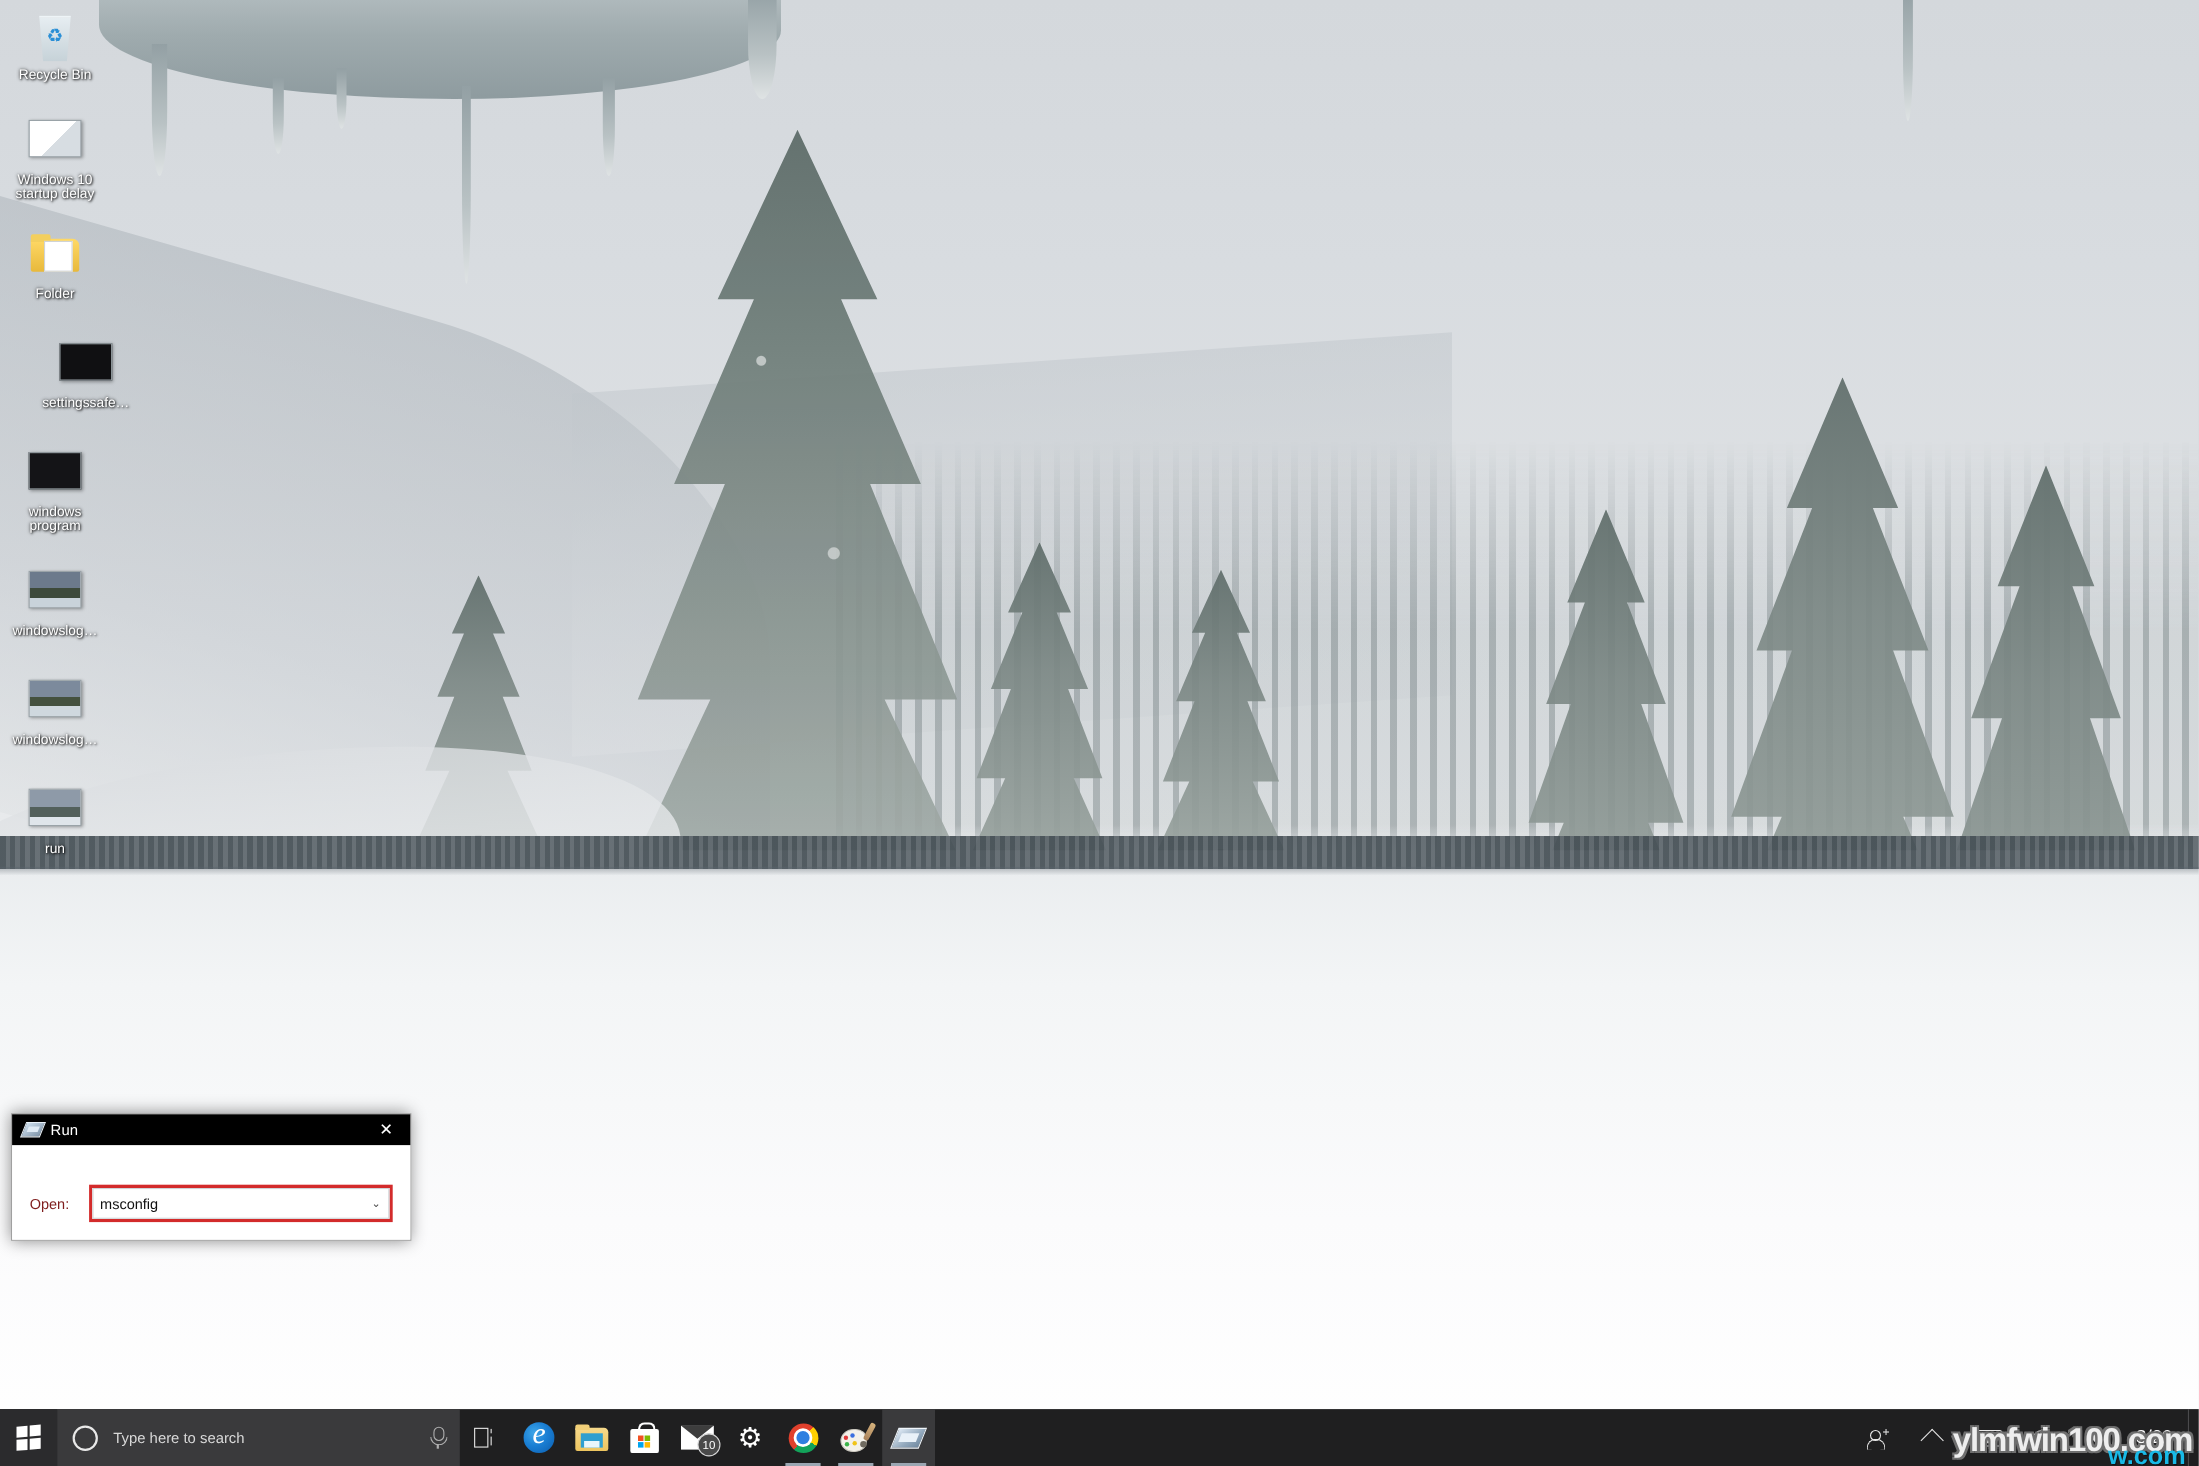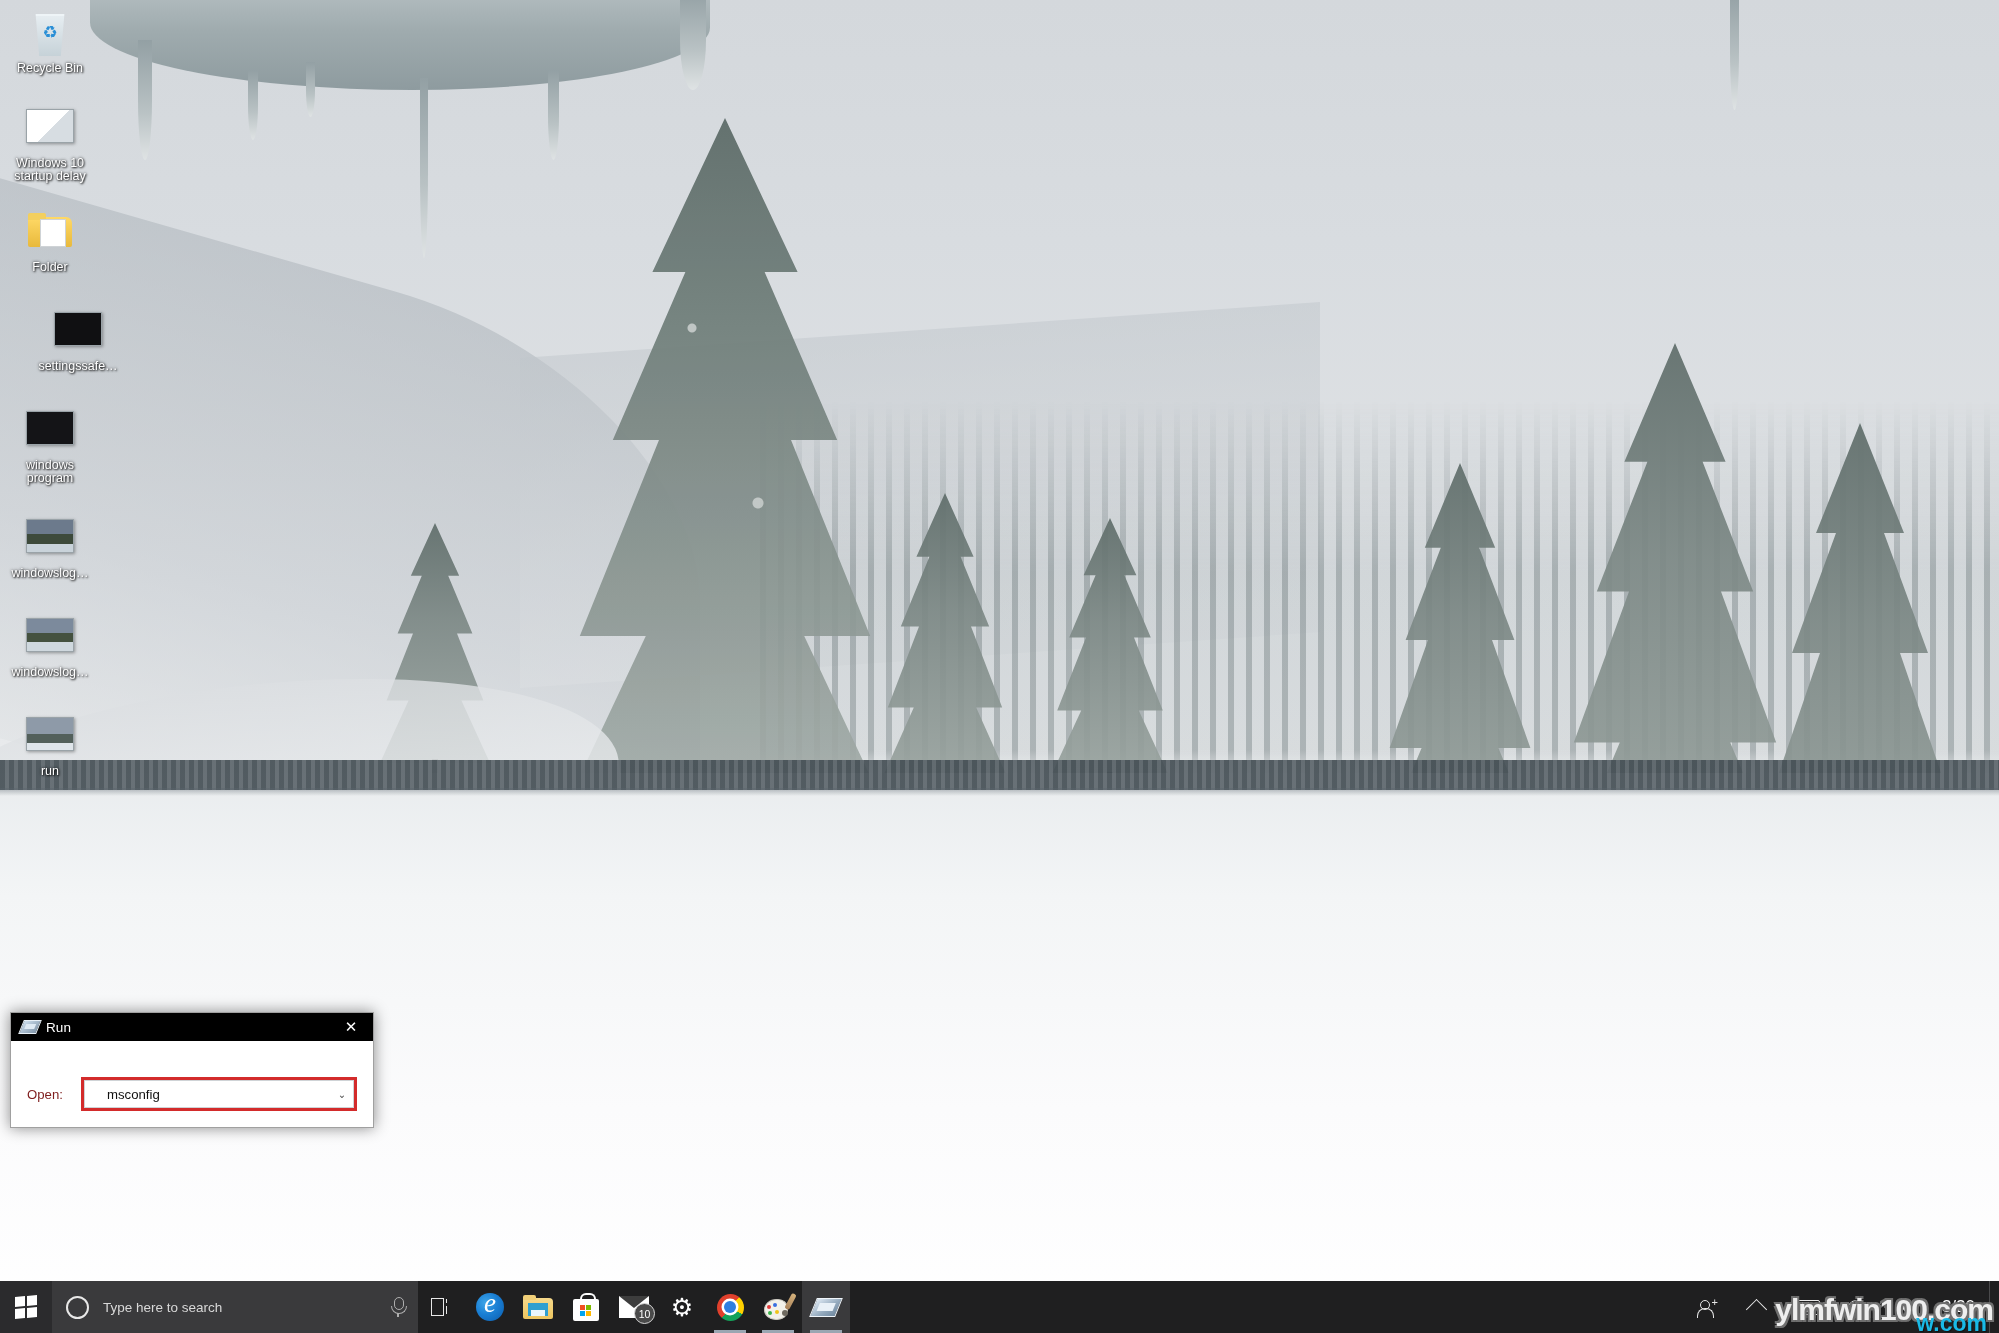--- a/index.html
+++ b/index.html
@@ -354,21 +354,21 @@
     border: 1px solid #cfd3d6;
     background: #ffffff;
     height: 26px;
   }
   #run-input {
     flex: 1 1 auto;
     border: 0;
     outline: none;
     font-size: 13.2px;
     color: #111;
-    padding: 0 22px;
+    padding: 0 6px;
     font-family: "Liberation Sans", sans-serif;
     background: transparent;
   }
   #run-combo-arrow {
     width: 22px;
     text-align: center;
     font-size: 10px;
     color: #4a4a4a;
     cursor: default;
   }

